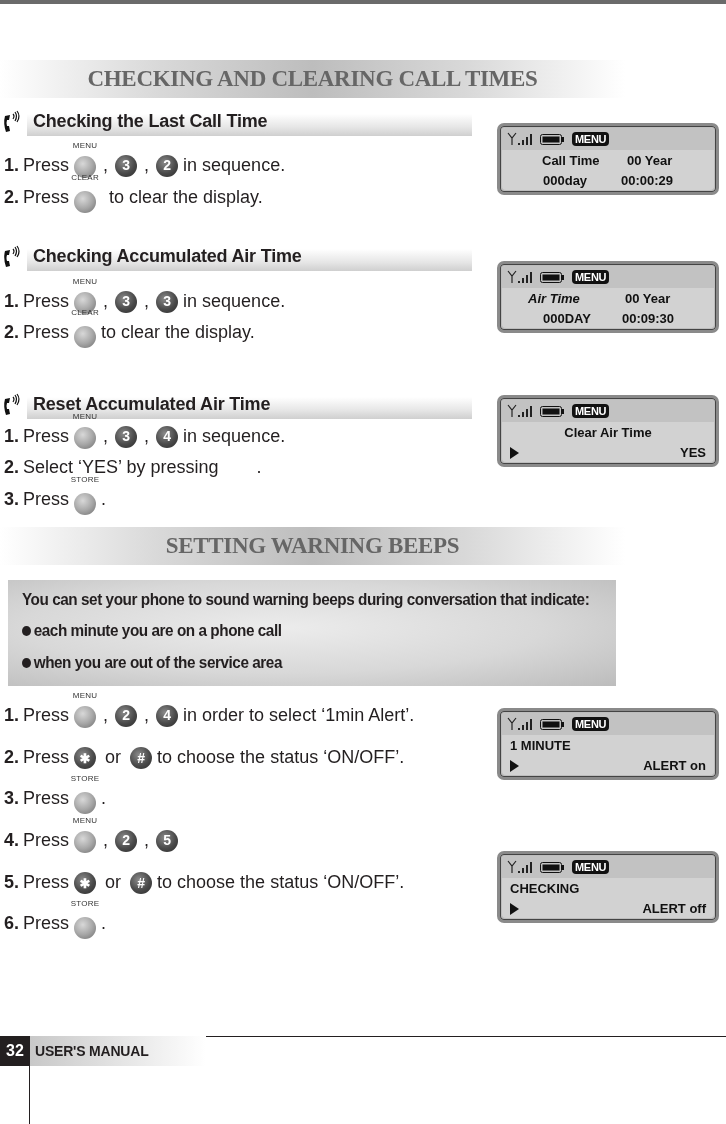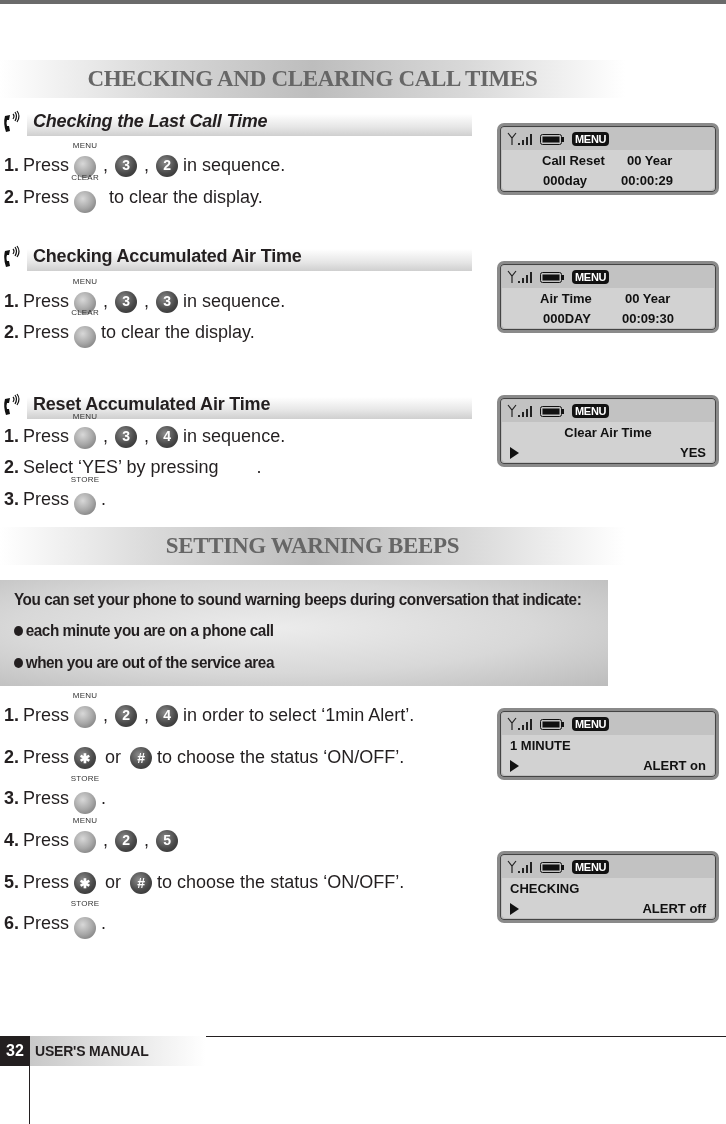--- a/index.html
+++ b/index.html
@@ -61,41 +61,41 @@
     position: absolute; left: 70px; top: 4px; height: 14px; padding: 0 3px; border-radius: 4px;
     background: #111; color: #fff; font-size: 11px; font-weight: bold; line-height: 14px; letter-spacing: -0.3px;
   }
   .lcd .line { position: absolute; left: 0; width: 100%; font-size: 13px; font-weight: bold; color: #111; white-space: nowrap; }
   .lcd .line1 { top: 25px; }
   .lcd .line2 { top: 45px; }
   .lcd .cell { position: absolute; }
   .lcd .arrow { position: absolute; left: 8px; width: 0; height: 0; border-top: 6px solid transparent; border-bottom: 6px solid transparent; border-left: 9px solid #111; top: 2px; }
 
   .info-box {
-    position: absolute; left: 0; top: 580px; width: 608px; height: 106px;
+    position: absolute; left: 8px; top: 580px; width: 608px; height: 106px;
     background: radial-gradient(ellipse at 45% 45%, #ececec 0%, #d8d8d8 55%, #bcbcbc 100%);
   }
   .info-box .line { position: absolute; left: 14px; font-size: 17px; font-weight: bold; color: #231f20; letter-spacing: -0.5px; transform: scaleX(0.9); transform-origin: left; white-space: nowrap; }
   .info-box .bullet { display: inline-block; width: 10px; height: 10px; border-radius: 50%; background: #231f20; margin-right: 3px; vertical-align: middle; position: relative; top: -1px; }
 
   .footer-line { position: absolute; left: 0; top: 1036px; width: 726px; height: 1px; background: #231f20; }
   .footer-num { position: absolute; left: 0; top: 1036px; width: 30px; height: 30px; background: #231f20; color: #fff; font-weight: bold; font-size: 16px; display: flex; align-items: center; justify-content: center; }
   .footer-label { position: absolute; left: 30px; top: 1036px; width: 176px; height: 30px; background: linear-gradient(to right, #c8c8c8, #ffffff); padding-left: 5px; font-weight: bold; font-size: 14px; color: #231f20; line-height: 30px; letter-spacing: -0.2px; }
   .footer-vline { position: absolute; left: 29px; top: 1066px; width: 1px; height: 58px; background: #231f20; }
 </style>
 </head>
 <body>
 
 <div class="top-bar"></div>
 
 <div class="section-banner" style="top:60px;">
   <span>CHECKING AND CLEARING CALL TIMES</span>
 </div>
 
-<div class="sub-head" style="top:108px;font-style:italic;">
+<div class="sub-head" style="top:108px;">
   <div class="bar"></div>
   <svg class="phone" viewBox="0 0 22 26">
     <path d="M3 6 Q1 13 4 22 L8 21 L7 16 L5 16 Q4 13 5 10 L7 10 L8 5 Z" fill="#111"></path>
     <path d="M11 4 Q13 6 11 9" stroke="#111" stroke-width="1.2" fill="none"></path>
     <path d="M13 2 Q16 6 13 11" stroke="#111" stroke-width="1.2" fill="none"></path>
     <path d="M15 1 Q19 6 15 12" stroke="#111" stroke-width="1.2" fill="none"></path>
   </svg>
   <div class="title">Checking the Last Call Time</div>
 </div>
 
@@ -141,21 +141,21 @@
           <rect x="23" y="2" width="2" height="11" fill="#222"></rect>
         </svg>
       <svg class="battery" viewBox="0 0 24 11">
           <rect x="0.5" y="0.5" width="21" height="10" rx="2" fill="none" stroke="#111"></rect>
           <rect x="22" y="3" width="2" height="5" fill="#111"></rect>
           <rect x="2.5" y="2.5" width="17" height="6" fill="#111"></rect>
         </svg>
       <span class="menu-badge">MENU</span>
     </div>
     <div class="line line1">
-        <span class="cell" style="left:40px;">Call Reset</span>
+        <span class="cell" style="left:40px;">Call Time</span>
         <span class="cell" style="left:125px;">00 Year</span>
       </div>
     <div class="line line2">
         <span class="cell" style="left:41px;">000day</span>
         <span class="cell" style="left:119px;">00:00:29</span>
       </div>
   </div>
 </div>
 
 <div class="sub-head" style="top:243px;">
@@ -211,21 +211,21 @@
           <rect x="23" y="2" width="2" height="11" fill="#222"></rect>
         </svg>
       <svg class="battery" viewBox="0 0 24 11">
           <rect x="0.5" y="0.5" width="21" height="10" rx="2" fill="none" stroke="#111"></rect>
           <rect x="22" y="3" width="2" height="5" fill="#111"></rect>
           <rect x="2.5" y="2.5" width="17" height="6" fill="#111"></rect>
         </svg>
       <span class="menu-badge">MENU</span>
     </div>
     <div class="line line1">
-        <span class="cell" style="left:38px;">Air Time</span>
+        <span class="cell" style="left:26px;font-style:italic;">Air Time</span>
         <span class="cell" style="left:123px;">00 Year</span>
       </div>
     <div class="line line2">
         <span class="cell" style="left:41px;">000DAY</span>
         <span class="cell" style="left:120px;">00:09:30</span>
       </div>
   </div>
 </div>
 
 <div class="sub-head" style="top:391px;">

